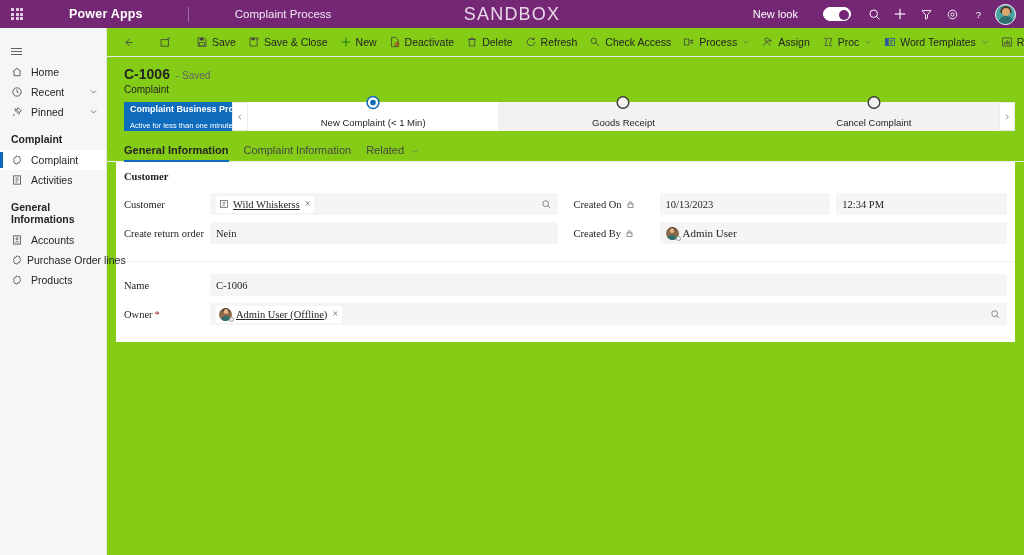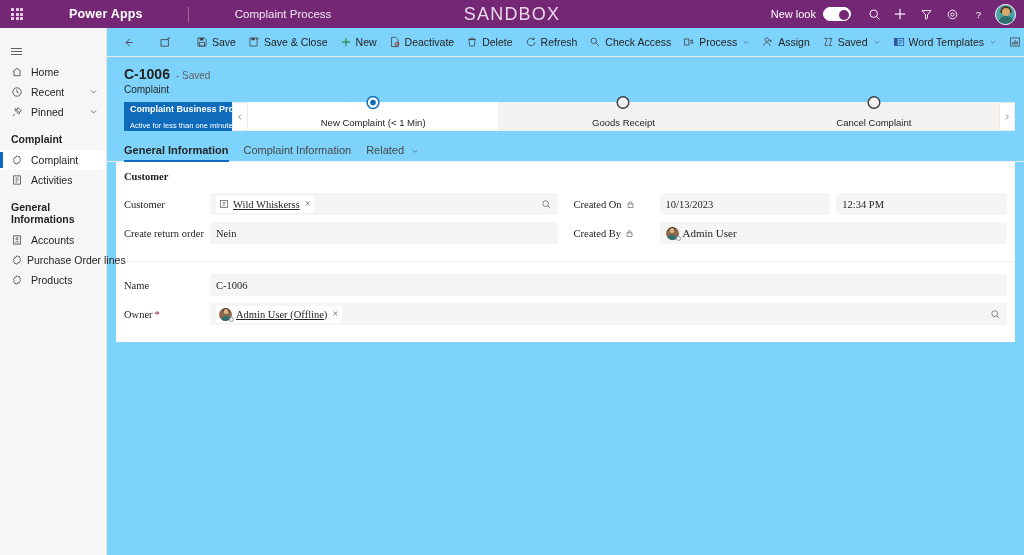--- a/index.html
+++ b/index.html
@@ -21,21 +21,21 @@
   .waffle-grid i { width: 3px; height: 3px; background: #e6cfe6; border-radius: 0.5px; display:block; }
   .brand { font-size: 12.5px; font-weight: bold; letter-spacing: .2px; padding-right: 10px; }
   .vsep { width: 1px; height: 15px; background: #a36ba3; }
   .appname { font-size: 11.5px; padding-left: 11px; color: #f3e9f3; }
   .sandbox {
     position: absolute; left: 0; right: 0; text-align: center;
     font-size: 18px; letter-spacing: 1.2px; color: #e9d8e9; pointer-events: none;
     font-family: "Liberation Sans", sans-serif;
   }
   .suite-right { margin-left: auto; display: flex; align-items: center; padding-right: 8px; z-index: 2; }
-  .newlook { font-size: 11px; color: #fff; margin-right: 7px; }
+  .newlook { font-size: 11px; color: #fff; margin-right: 25px; }
   .toggle {
     width: 28px; height: 14px; border-radius: 8px; background: #fff;
     position: relative; margin-right: 10px; cursor: pointer; border: 1px solid #fff;
   }
   .toggle .knob { position: absolute; right: 1.5px; top: 1.5px; width: 10px; height: 10px; border-radius: 50%; background: #742774; }
   .sbicon {
     width: 26px; height: 26px; display: flex; align-items: center; justify-content: center;
     cursor: pointer; color: #fff;
   }
   .sbicon svg { display: block; }
@@ -67,21 +67,21 @@
   .nav-ico { width: 16px; display: flex; align-items: center; justify-content: flex-start; color: #424242; }
   .nav-ico svg { display:block; }
   .nav-label { font-size: 10.5px; padding-left: 4px; white-space: nowrap; }
   .nav-chev { margin-left: auto; padding-right: 8px; color: #616161; }
   .group-head {
     font-size: 10.5px; font-weight: bold; color: #252423;
     padding: 11px 0 5px 11px;
   }
 
   
-  .main { flex: 1; background: #7dd3fc; display: flex; flex-direction: column; min-width: 0; }
+  .main { flex: 1; background: #84cc16; display: flex; flex-direction: column; min-width: 0; }
 
   
   .cmdbar {
     height: 29px; display: flex; align-items: center; border-bottom: 1px solid #edebe9;
     padding: 0 8px 0 9px; flex: 0 0 29px;
   }
   .cmd {
     height: 23px; display: flex; align-items: center; padding: 0 6px; cursor: pointer;
     color: #252423; white-space: nowrap; border-radius: 2px;
   }
@@ -457,21 +457,21 @@
           </span>
           <span class="cl">Assign</span>
         </div>
 
         <div class="cmd">
           <span class="ci">
             <svg width="12" height="12" viewBox="0 0 16 16">
                 <path d="M2.6 3.2h4.2L4 12.8h4.2M8.6 3.2h4.2L10 12.8h3.4" fill="none" stroke="currentColor" stroke-width="1.05"></path>
               </svg>
           </span>
-          <span class="cl">Saved</span>
+          <span class="cl">Proc</span>
           <span class="chev">
             <svg width="8" height="8" viewBox="0 0 12 12">
                 <path d="M2.5 4.5L6 8l3.5-3.5" fill="none" stroke="currentColor" stroke-width="1.1"></path>
               </svg>
           </span>
         </div>
 
         <div class="cmd">
           <span class="ci" style="color:#2b579a">
             <svg width="12" height="12" viewBox="0 0 16 16">

